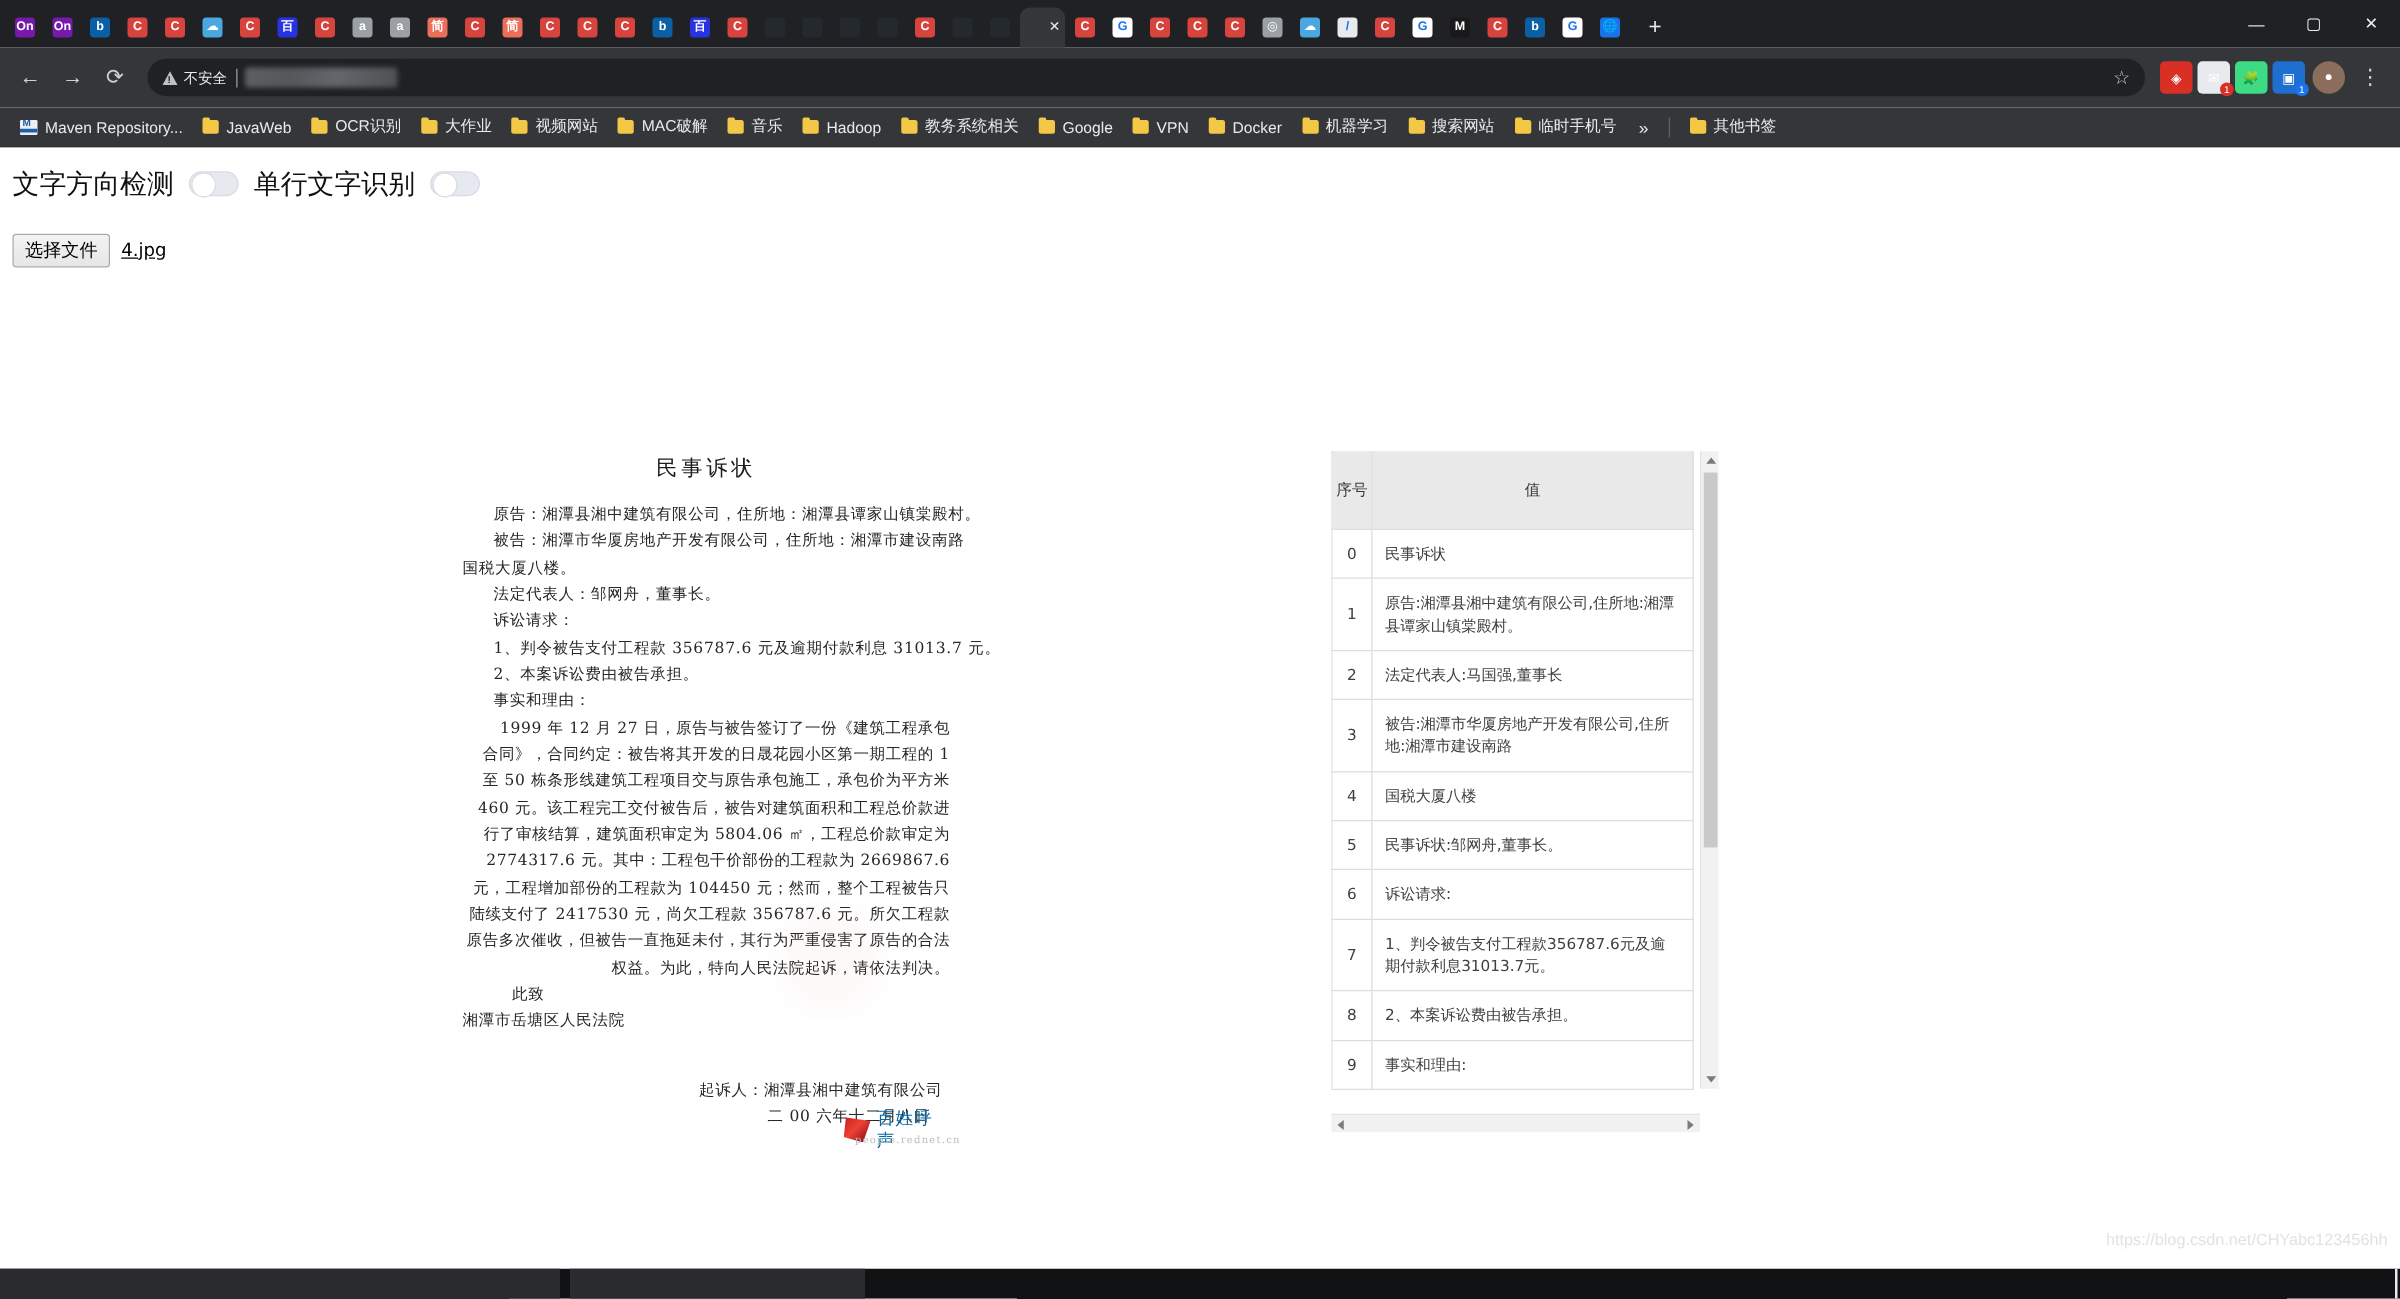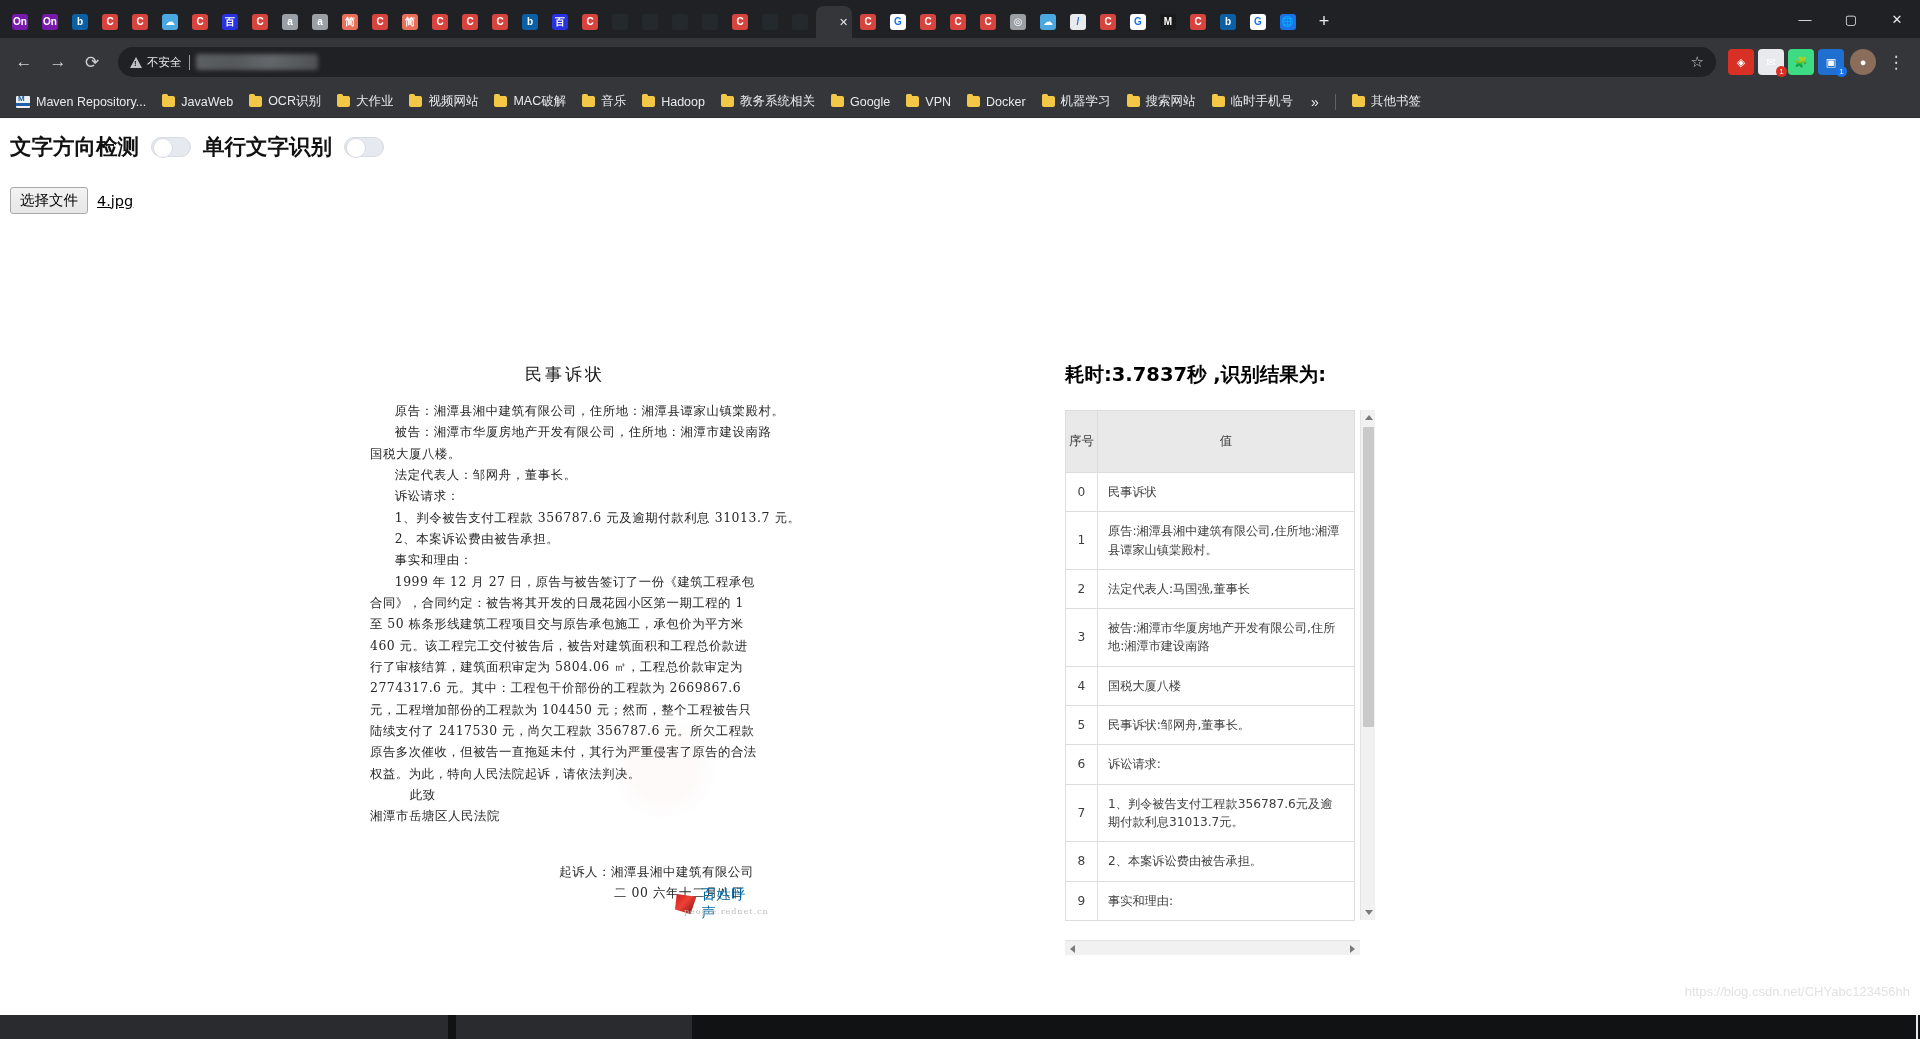--- a/index.html
+++ b/index.html
@@ -120,21 +120,21 @@
   }
   .bm-chev { color: #e8eaed; font-size: 14px; padding: 0 8px; flex:0 0 auto; }
   .bm-sep { width:1px; height:16px; background:#5f6368; margin:0 6px; flex:0 0 auto; }
 
   
   .page { position: relative; height: 889px; background: #fff; overflow: hidden; }
 
   .ctrl-row1 {
     display: flex; align-items: center; gap: 0; padding: 14px 10px 0 10px;
   }
-  .ctrl-label-lg { font-size: 21.5px; color: #111; font-family: "DejaVu Sans", sans-serif; font-weight: bold; }
+  .ctrl-label-lg { font-size: 21.5px; color: #111; font-family: "DejaVu Sans", sans-serif; }
   .ctrl-label-sm { font-size: 14px; color: #111; font-family: "DejaVu Sans", sans-serif; }
 
   .toggle {
     width: 40px; height: 20px; border-radius: 10px; background: #e6e9ef;
     border: 1px solid #d7dbe2; position: relative; flex: 0 0 auto;
     margin: 0 12px;
   }
   .toggle::after {
     content:""; position:absolute; left: 1px; top: 0px; width: 18px; height: 18px;
     background:#fff; border:1px solid #d7dbe2; border-radius: 50%;
@@ -528,35 +528,34 @@
     <div class="doc">
       <div class="doc-title">民事诉状</div>
       <p>原告：湘潭县湘中建筑有限公司，住所地：湘潭县谭家山镇棠殿村。</p>
       <p>被告：湘潭市华厦房地产开发有限公司，住所地：湘潭市建设南路</p>
       <p class="noind">国税大厦八楼。</p>
       <p>法定代表人：邹网舟，董事长。</p>
       <p>诉讼请求：</p>
       <p>1、判令被告支付工程款 356787.6 元及逾期付款利息 31013.7 元。</p>
       <p>2、本案诉讼费由被告承担。</p>
       <p>事实和理由：</p>
-      <p class="wrap" style="text-indent:2em;">1999 年 12 月 27 日，原告与被告签订了一份《建筑工程承包合同》，合同约定：被告将其开发的日晟花园小区第一期工程的 1 至 50 栋条形线建筑工程项目交与原告承包施工，承包价为平方米 460 元。该工程完工交付被告后，被告对建筑面积和工程总价款进行了审核结算，建筑面积审定为 5804.06 ㎡，工程总价款审定为 2774317.6 元。其中：工程包干价部份的工程款为 2669867.6 元，工程增加部份的工程款为 104450 元；然而，整个工程被告只陆续支付了 2417530 元，尚欠工程款 356787.6 元。所欠工程款原告多次催收，但被告一直拖延未付，其行为严重侵害了原告的合法权益。为此，特向人民法院起诉，请依法判决。</p>
+      <p class="wrap" style="text-indent:2em;text-align:right;">1999 年 12 月 27 日，原告与被告签订了一份《建筑工程承包合同》，合同约定：被告将其开发的日晟花园小区第一期工程的 1 至 50 栋条形线建筑工程项目交与原告承包施工，承包价为平方米 460 元。该工程完工交付被告后，被告对建筑面积和工程总价款进行了审核结算，建筑面积审定为 5804.06 ㎡，工程总价款审定为 2774317.6 元。其中：工程包干价部份的工程款为 2669867.6 元，工程增加部份的工程款为 104450 元；然而，整个工程被告只陆续支付了 2417530 元，尚欠工程款 356787.6 元。所欠工程款原告多次催收，但被告一直拖延未付，其行为严重侵害了原告的合法权益。为此，特向人民法院起诉，请依法判决。</p>
       <p class="cizhi">此致</p>
       <p class="court">湘潭市岳塘区人民法院</p>
       <p class="signer">起诉人：湘潭县湘中建筑有限公司</p>
       <p class="dateline">二 00 六年十二月八日</p>
       <div class="doc-stamp"></div>
       <div class="doc-logo">
         <span class="mark"></span>
         <span class="lt">百姓呼声</span>
       </div>
       <div class="doc-logo-sub">people.rednet.cn</div>
     </div>
 
     <div class="result-panel">
-      <div class="result-title">耗时:3.7837秒 ,识别结果为:</div>
 
       <div class="table-wrap">
         <table class="res-table">
           <thead>
             <tr>
               <th class="c-idx">
                 <span class="idx-head">序号</span>
               </th>
               <th class="c-val">值</th>
             </tr>

